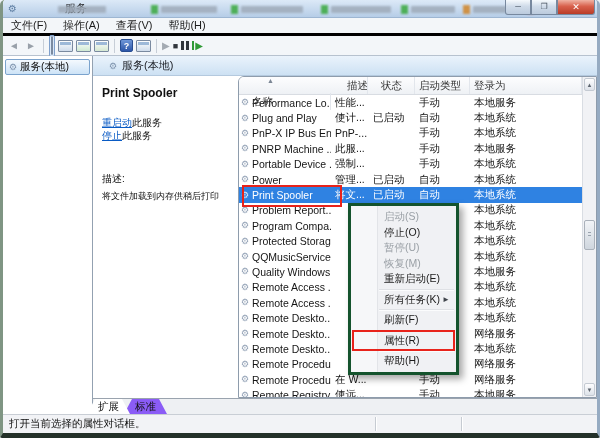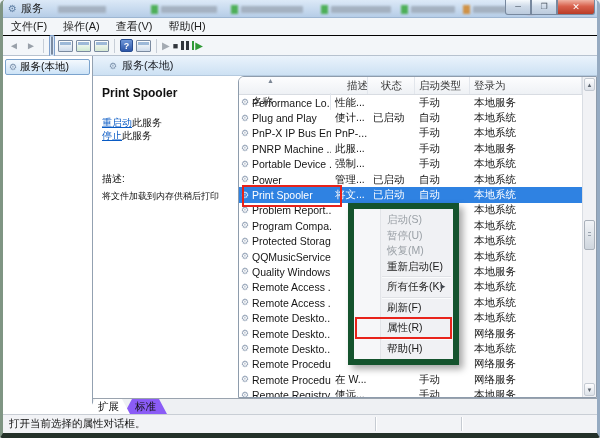--- a/index.html
+++ b/index.html
@@ -4,34 +4,34 @@
 <style>
   * { margin:0; padding:0; box-sizing:border-box; }
   html,body { width:600px; height:438px; background:#eef2f6; font-family:"Liberation Sans","DejaVu Sans",sans-serif; }
   .window{ position:relative; width:600px; height:438px; overflow:hidden;
     border-left:3px solid #7f9583; border-right:3px solid #96abc2; border-bottom:5px solid #243129;
     border-radius:5px 5px 2px 2px; background:#fff; }
   
   .titlebar{ position:relative; height:18px; background:linear-gradient(#dcE9f7,#b6cde7);
     border-bottom:1px solid #9db6d2; display:flex; align-items:center; padding-left:5px; }
   .tb-icon{ font-size:10px; color:#5e7ea3; margin-right:4px; line-height:1; }
-  .tb-title{ font-size:11px; color:#1c1c1c; }
+  .tb-title{ font-size:11px; color:#1c1c1c;margin-left:44px; }
   .wm{ position:absolute; top:4px; height:10px; display:flex; align-items:center; gap:3px;
     filter:blur(1.3px); opacity:.85; }
   .wm .mk{ width:7px; height:9px; }
   .wm .bar{ height:7px; background:#9fabba; border-radius:1px; }
   .winbtns{ position:absolute; right:2px; top:0; display:flex; z-index:5; }
   .wbtn{ width:26px; height:15px; border:1px solid #77889e; border-top:none;
     background:linear-gradient(#f6fafd,#cfdbe9 45%,#bccbdd); color:#44505e; font-size:8px;
     display:flex; align-items:center; justify-content:center; line-height:1; }
   .wbtn:first-child{ border-radius:0 0 0 3px; }
   .wbtn.close{ width:38px; border-radius:0 0 3px 0;
     background:linear-gradient(#f0b3a4,#d8604c 45%,#b93c28); color:#fff; font-size:9px; font-weight:bold; }
   
-  .menubar{ height:18px; background:#f3f6f9; border-bottom:1px solid #000000;
+  .menubar{ height:18px; background:#f3f6f9; border-bottom:3px solid #000000;
     display:flex; align-items:center; font-size:11px; color:#1c1c1c; }
   .mitem{ padding:0 8px; line-height:17px; }
   .toolbar{ height:20px; background:#f3f6f9; border-bottom:1px solid #b7c2cf;
     display:flex; align-items:center; padding-left:4px; gap:3px; }
   .ticon{ font-size:10px; line-height:1; color:#98a0a9; width:14px; text-align:center; }
   .tsep{ width:1px; height:14px; background:#c7ced7; margin:0 2px; }
   .tbox{ width:15px; height:12px; border:1px solid #7a8aa0; border-radius:1px;
     background:linear-gradient(#fdfefe,#cfdceb); position:relative; }
   .tbox::before{ content:""; position:absolute; left:1px; right:1px; top:1px; height:3px; background:#9db9d8; }
   .pressed{ border:1px solid #7fa0cc; background:#d9e7f7; border-radius:2px; padding:1px; }
@@ -94,21 +94,21 @@
   .tabstrip{ height:16px; background:#eef0f3; border-top:1px solid #9aa3ae; display:flex; padding-left:0; }
   .tab{ position:relative; font-size:10.5px; line-height:15px; padding:0 11px; color:#111;
     clip-path:polygon(8px 0,calc(100% - 8px) 0,100% 100%,0 100%); margin-left:-6px;
     background:#8b5cf6; filter:drop-shadow(0 0 .6px #79828d); }
   .tab.active{ background:#fff; z-index:2; }
   .statusbar{ position:relative; height:19px; background:#f2f3f6; border-top:1px solid #c9ced5;
     font-size:10.5px; color:#111; display:flex; align-items:center; padding-left:6px; }
   .sdiv{ position:absolute; top:2px; bottom:2px; width:1px; background:#c6cbd2; box-shadow:1px 0 0 #fff; }
   
   .ctxmenu{ position:absolute; left:345px; top:203px; width:111px; background:#f0f1f4;
-    border:6px solid #14532d; box-shadow:4px 4px 7px rgba(0,0,0,.35); padding:3px 0; z-index:40; }
+    border:3px solid #14532d; box-shadow:4px 4px 7px rgba(0,0,0,.35); padding:3px 0; z-index:40; }
   .ctxmenu::before{ content:""; position:absolute; left:0; top:0; bottom:0; width:26px;
     background:#f6f7f9; border-right:1px solid #e2e4e8; }
   .mi{ position:relative; height:15.5px; line-height:15.5px; padding-left:33px; font-size:10.5px; color:#1c1c1c; }
   .mi.dis{ color:#9aa0a6; }
   .mi .arrow{ position:absolute; right:6px; top:0; font-size:8px; color:#40454c; }
   .msep{ height:1px; background:#dfe1e5; box-shadow:0 1px 0 #fbfcfd; margin:2px 2px 2px 28px; }
   .mi.boxed::after{ content:""; position:absolute; left:1px; right:1px; top:-3px; bottom:-3px;
     border:2px solid #e8231b; pointer-events:none; }
   
   .redbox{ position:absolute; left:239px; top:185px; width:100px; height:22px;
@@ -444,20 +444,21 @@
   <div class="statusbar">
     <span>打开当前选择的属性对话框。</span>
     <span class="sdiv" style="left:372px;"></span>
     <span class="sdiv" style="left:458px;"></span>
   </div>
 
   <div class="redbox"></div>
 
   <div class="ctxmenu">
       <div class="mi dis">启动(S)</div>
+      <div class="mi">停止(O)</div>
       <div class="mi dis">暂停(U)</div>
       <div class="mi dis">恢复(M)</div>
       <div class="mi">重新启动(E)</div>
       <div class="msep"></div>
       <div class="mi">所有任务(K)<span class="arrow">►</span></div>
       <div class="msep"></div>
       <div class="mi">刷新(F)</div>
       <div class="msep"></div>
       <div class="mi boxed">属性(R)</div>
       <div class="msep"></div>

